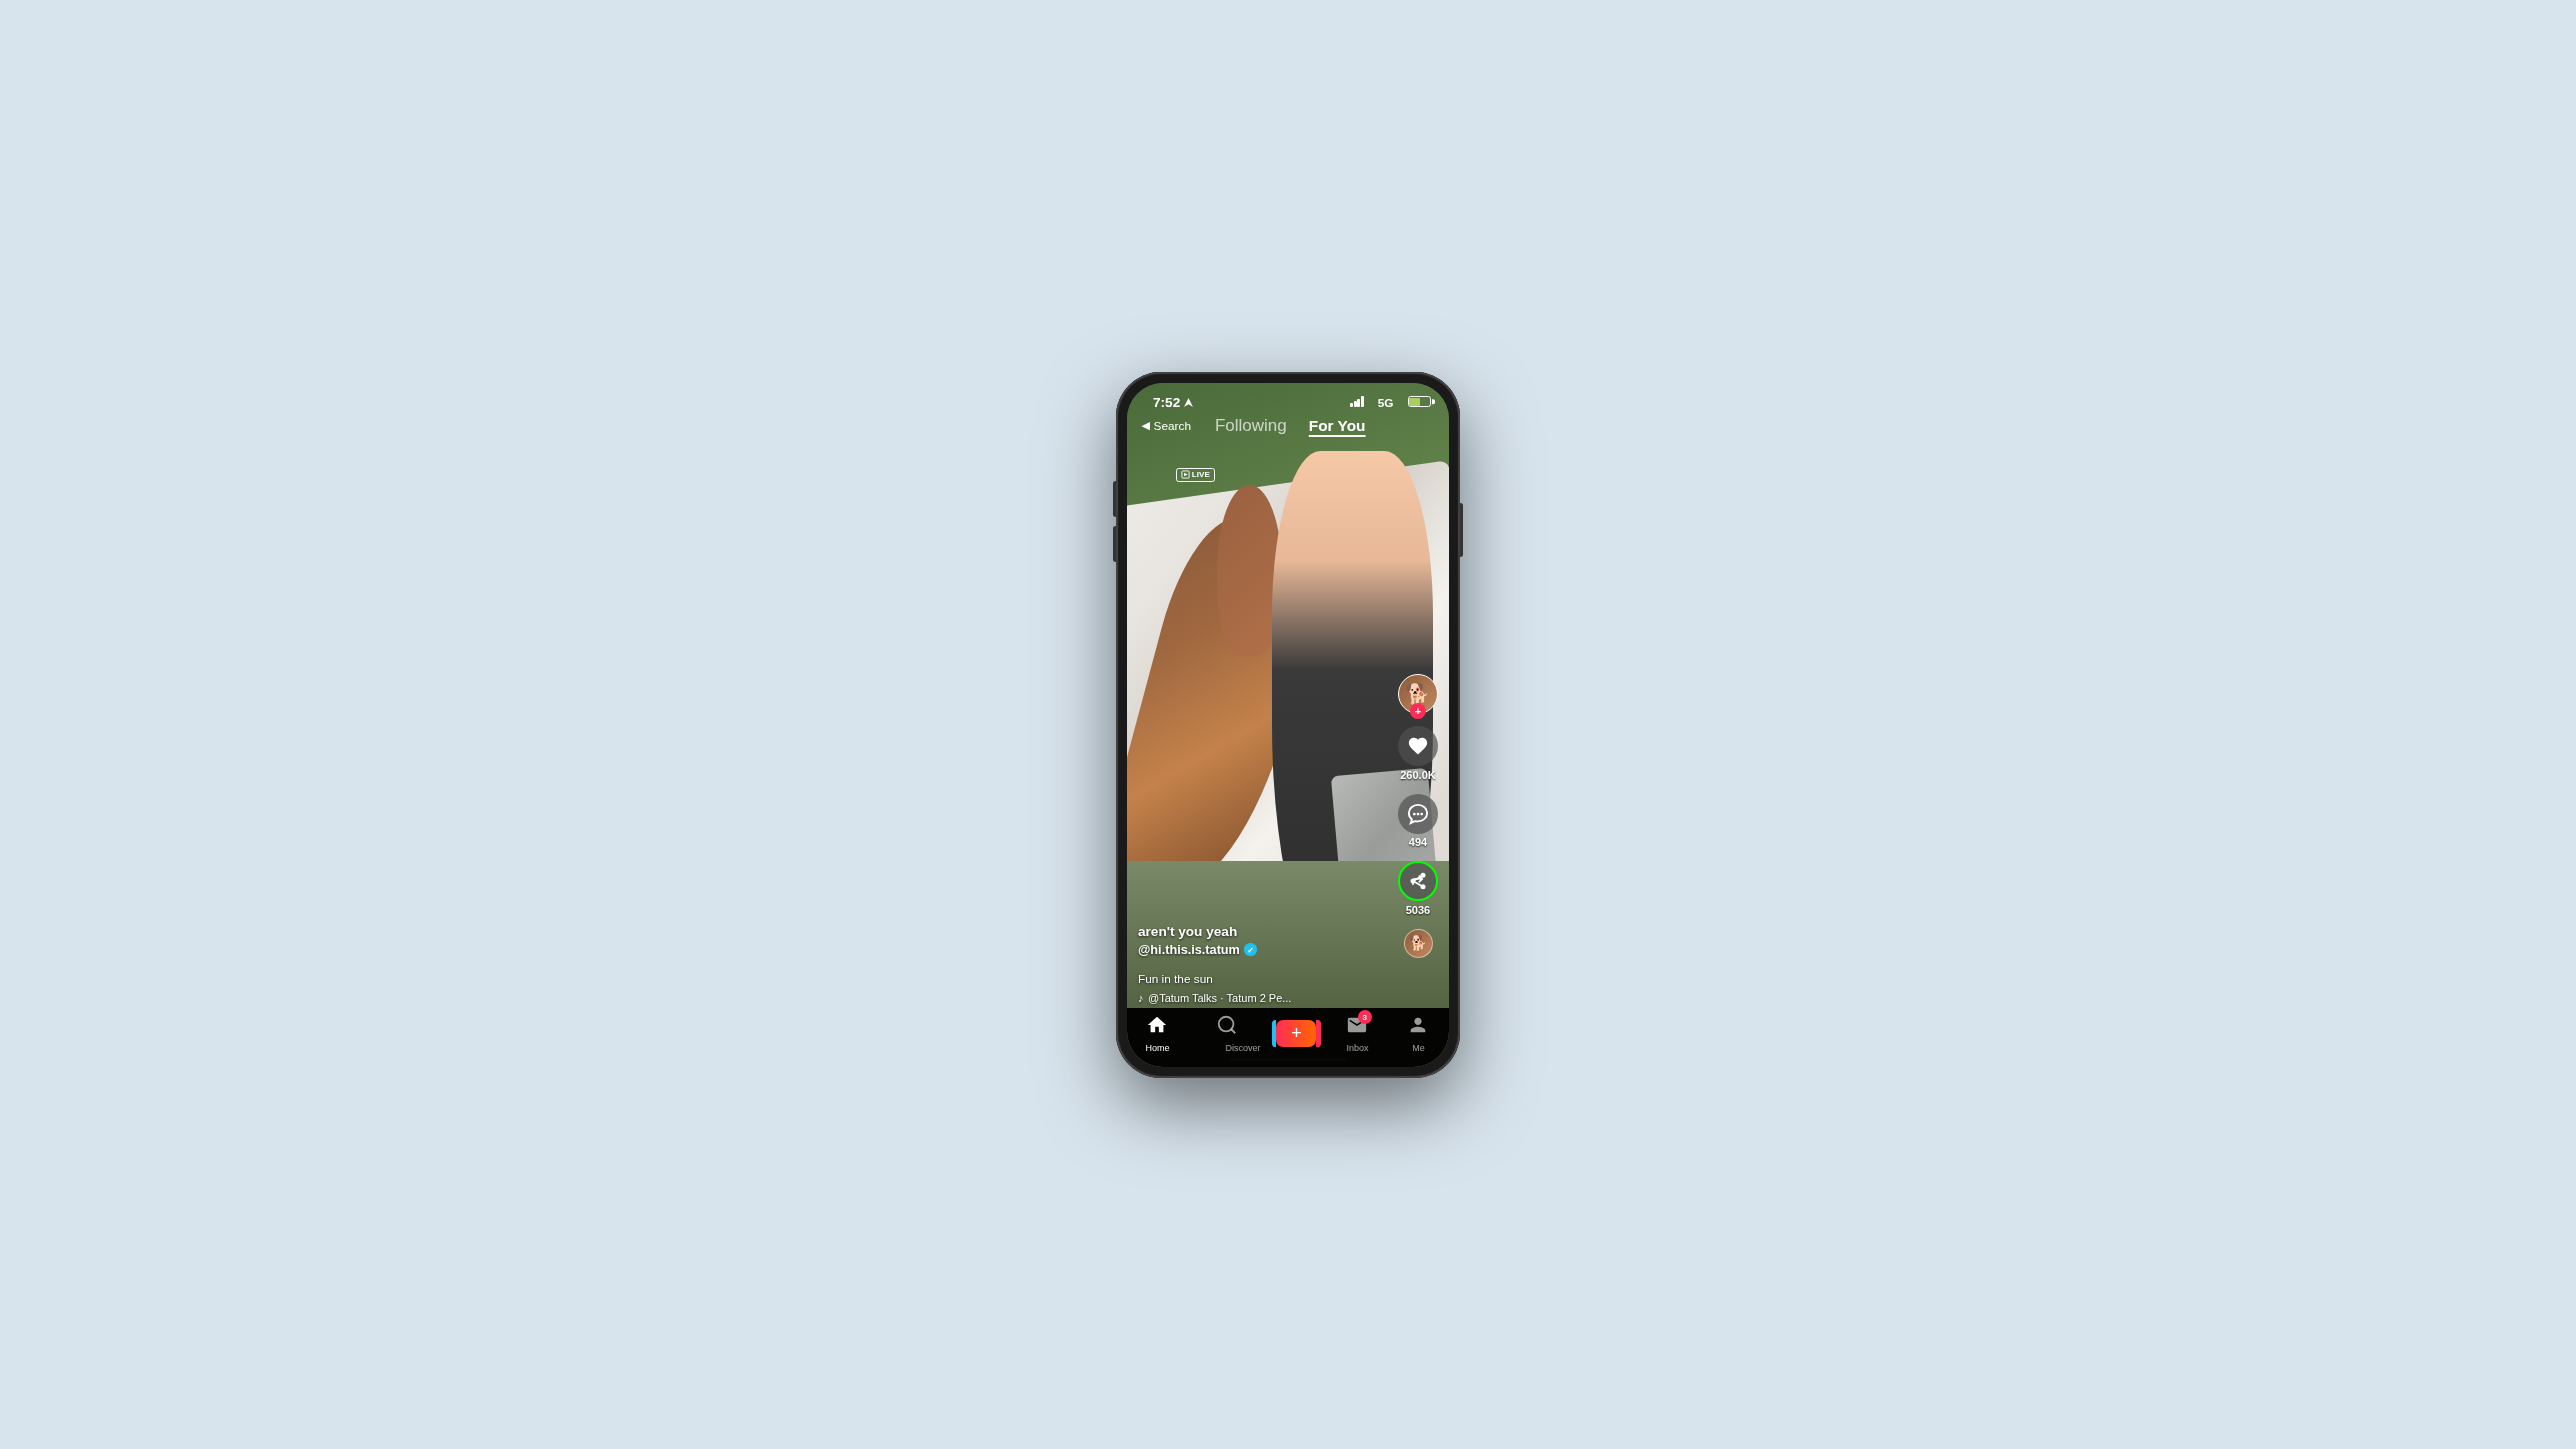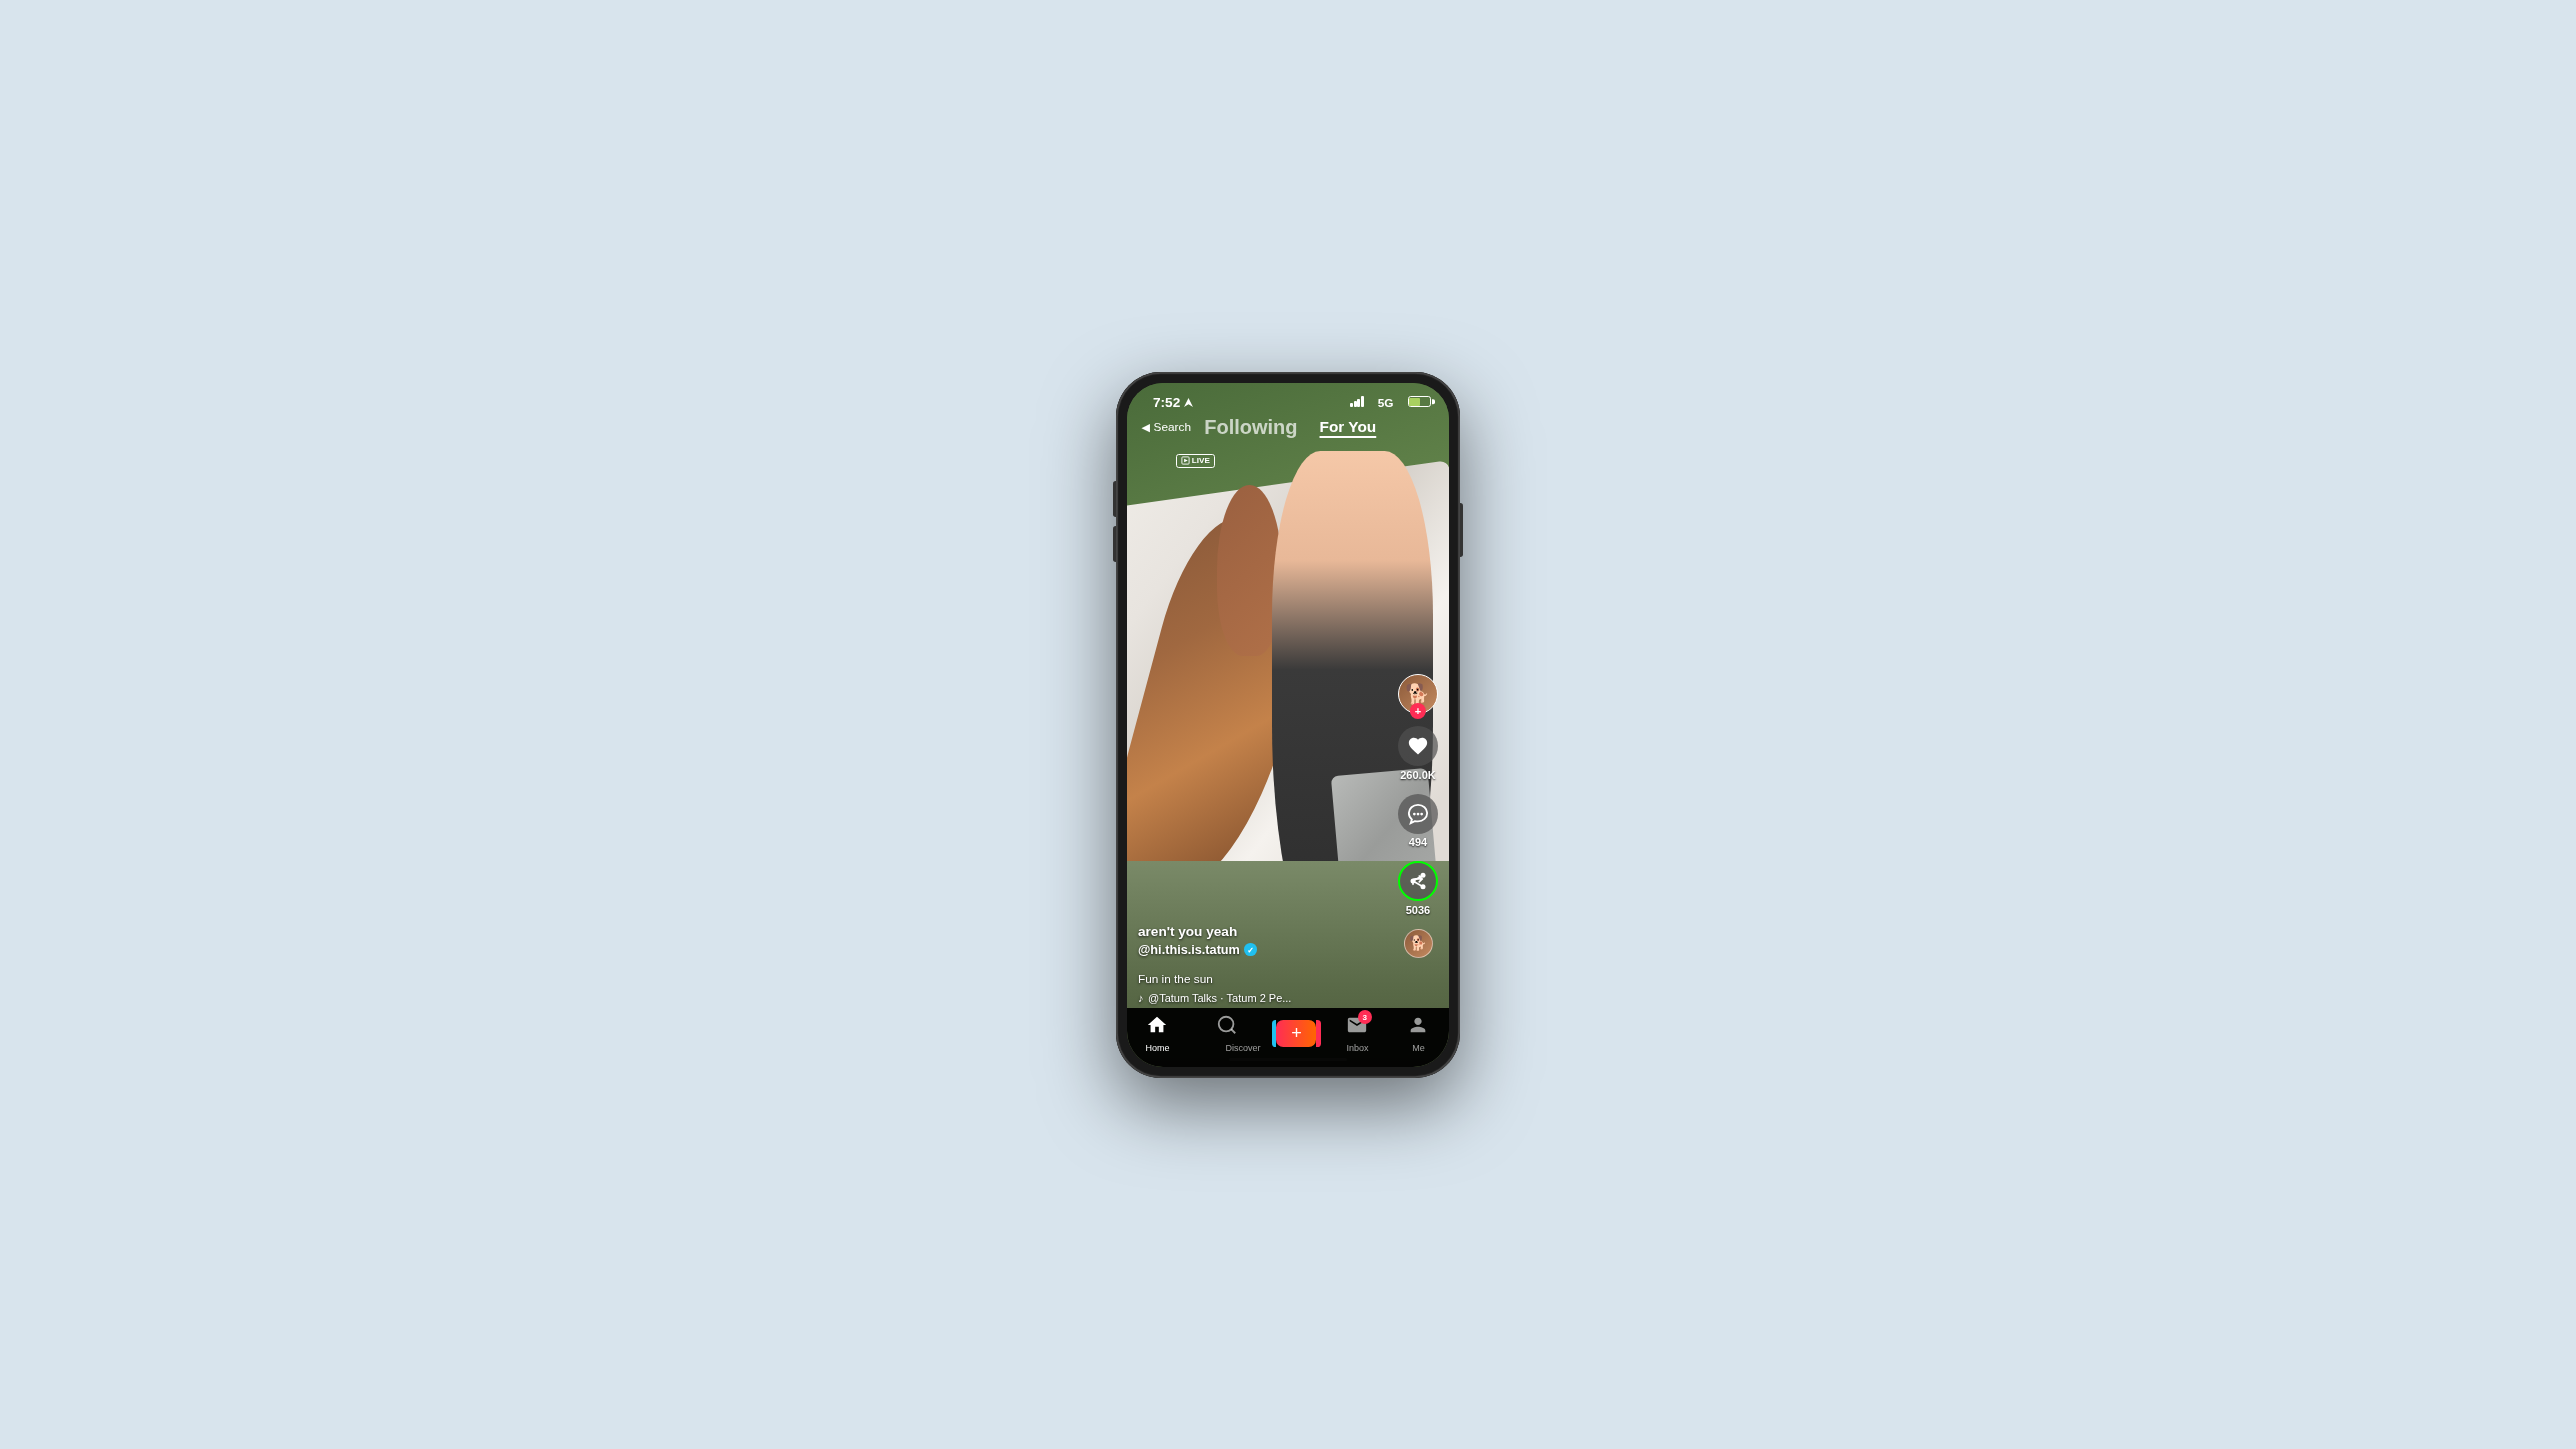--- a/index.html
+++ b/index.html
@@ -226,22 +226,22 @@
     }
 
     .nav-tabs {
       display: flex;
       gap: 22px;
       align-items: center;
     }
 
     .nav-tab {
       color: rgba(255,255,255,0.7);
-      font-size: 20px;
-      font-weight: 700;
+      font-size: 17px;
+      font-weight: 400;
       cursor: pointer;
     }
 
     .nav-tab.active {
       color: white;
       font-weight: 700;
       font-size: 15.4px;
       text-decoration: underline;
       text-underline-offset: 3.6px;
       text-decoration-thickness: 1.8px;
@@ -583,21 +583,21 @@
           <div class="battery-fill"></div>
         </div>
       </div>
     </div>
 
     <div class="top-nav">
       <div class="nav-search">
         <span style="font-size:11px;">◀</span>
         <span>Search</span>
       </div>
-      <div style="position:absolute;left:14.5px;top:38px;padding-left:34px;">
+      <div style="position:absolute;left:14.5px;top:52px;padding-left:34px;">
         <div style="border:1.4px solid white;padding:1.8px 4.5px;border-radius:2.7px;color:white;font-size:8.1px;font-weight:700;display:flex;align-items:center;gap:1.8px;">
           <svg width="9" height="9" viewBox="0 0 10 10">
             <rect x="1" y="1" width="8" height="8" rx="1" fill="none" stroke="white" stroke-width="1"></rect>
             <polygon points="3.5,3 7.5,5 3.5,7" fill="white"></polygon>
           </svg>
           <span>LIVE</span>
         </div>
       </div>
       <div class="nav-tabs">
         <span class="nav-tab">Following</span>

